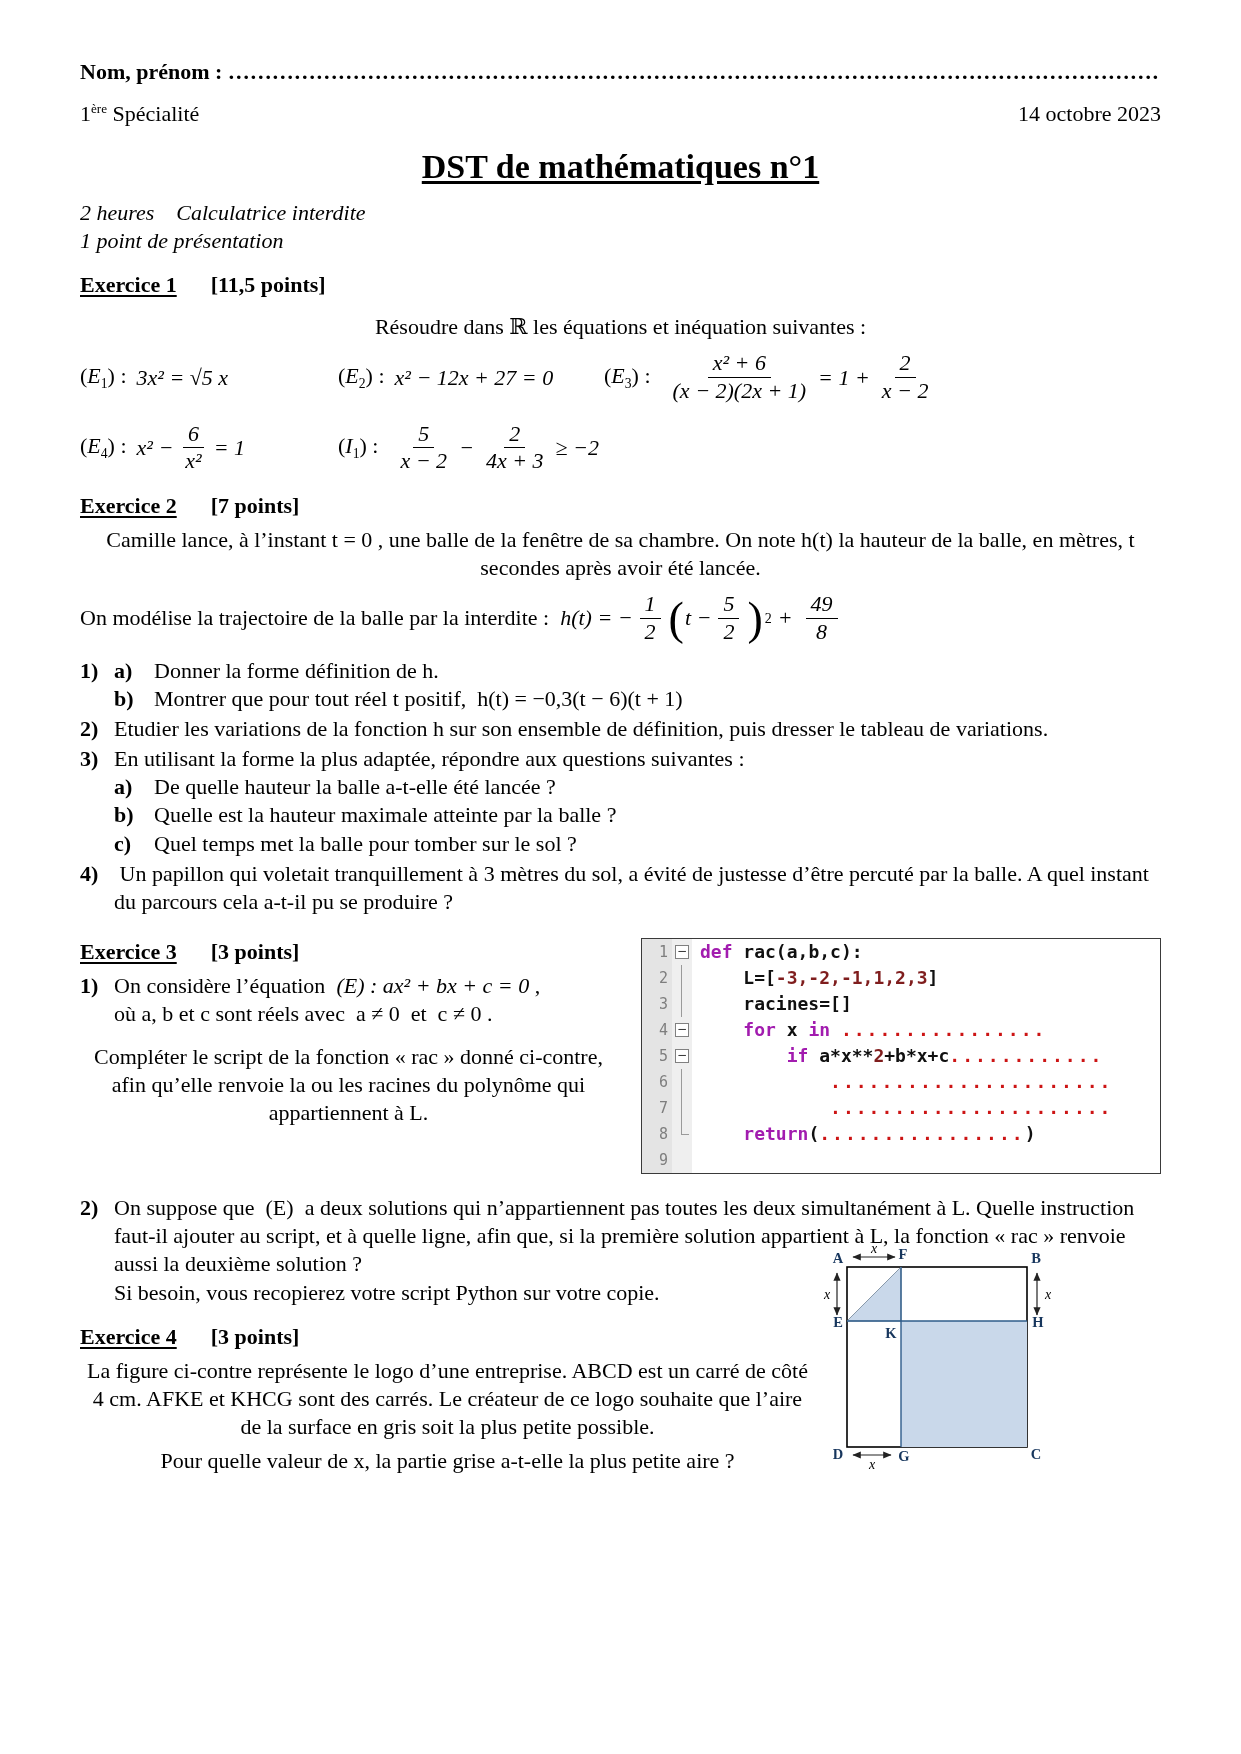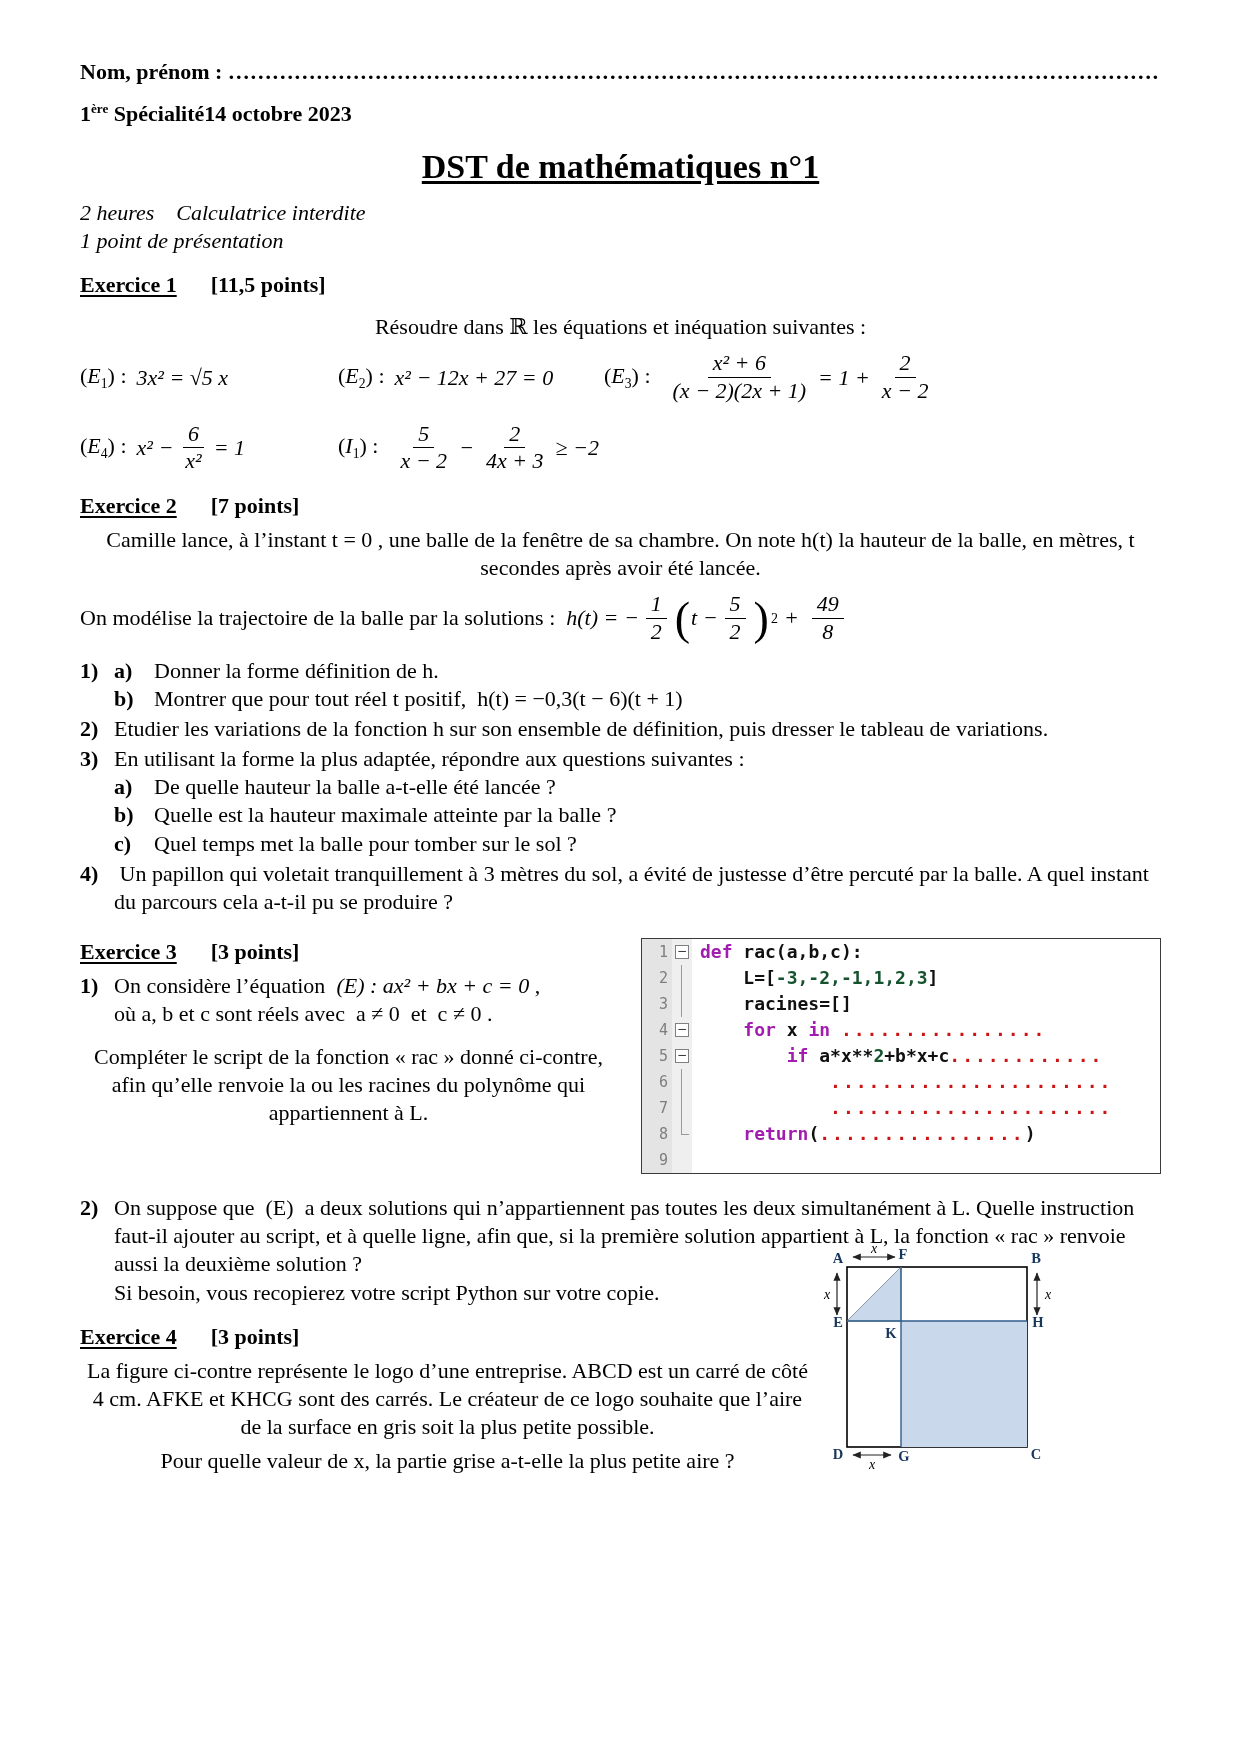--- a/index.html
+++ b/index.html
@@ -3,21 +3,21 @@
 <meta charset="utf-8">
 <style>
   html,body{margin:0;padding:0;background:#ffffff;}
   .page{
     width:1241px;height:1754px;box-sizing:border-box;overflow:hidden;
     padding:58px 80px 0 80px;position:relative;
     font-family:"Liberation Serif","DejaVu Serif",serif;
     font-size:22px;color:#000;line-height:1.28;background:#fff;
   }
   .name-line{font-weight:bold;margin-bottom:14px;white-space:nowrap;overflow:hidden;}
-  .hdr2{display:flex;font-weight:bold;margin-bottom:17px;}
+  .hdr2{display:flex;justify-content:space-between;font-weight:normal;margin-bottom:17px;}
   sup{font-size:60%;}
   sub{font-size:62%;}
   .title{text-align:center;font-weight:bold;font-size:34px;text-decoration:underline;text-underline-offset:3px;margin:6px 0 10px;}
   .sub{text-align:left;font-style:italic;white-space:pre-wrap;}
   .ex-heading{margin:16px 0 6px;}
   .ex-title{font-weight:bold;text-decoration:underline;text-underline-offset:3px;}
   .ex-points{font-weight:bold;margin-left:34px;}
   .intro{margin:14px 0 8px;}
   p{margin:6px 0;text-align:center;}
   .bb{font-family:"DejaVu Serif","DejaVu Sans",serif;}
@@ -45,21 +45,21 @@
   .codebox{float:right;width:518px;margin:0 0 10px 24px;border:1px solid #3a3a3a;background:#fff;}
   .crow{display:flex;height:26px;}
   .cnum{width:26px;background:#e4e4e4;color:#7e7e7e;font-family:"DejaVu Sans Mono",monospace;font-size:15px;text-align:right;padding-right:4px;line-height:26px;flex:none;}
   .cfold{width:20px;background:#efefef;position:relative;flex:none;}
   .foldbox{position:absolute;left:3px;top:6px;width:12px;height:12px;border:1px solid #808080;background:#fff;font-size:12px;line-height:11px;text-align:center;color:#333;font-family:"DejaVu Sans",sans-serif;}
   .guide-v::before{content:"";position:absolute;left:9px;top:0;bottom:0;border-left:1px solid #9a9a9a;}
   .guide-end::before{content:"";position:absolute;left:9px;top:0;height:13px;width:7px;border-left:1px solid #9a9a9a;border-bottom:1px solid #9a9a9a;}
   .ccode{flex:1;background:#fff;font-family:"DejaVu Sans Mono",monospace;font-weight:bold;font-size:18px;line-height:26px;white-space:pre;padding-left:8px;overflow:hidden;}
   .tok-kw{color:#a21caf;}
   .tok-pl{color:#101010;}
-  .tok-nu{color:#14532d;}
+  .tok-nu{color:#7f1d1d;}
   .tok-do{color:#cc1414;letter-spacing:2px;}
   .clear{clear:both;}
   
   .ex4{position:relative;margin-top:16px;}
   .ex4-text{width:735px;}
   .figurebox{position:absolute;top:-80px;right:104px;width:240px;}
   .plabel{font-weight:bold;font-size:14.5px;fill:#17365d;font-family:"Liberation Serif",serif;}
   .xlbl{font-style:italic;font-size:14px;fill:#000;font-family:"Liberation Serif",serif;}
 </style>
 </head>
@@ -130,21 +130,21 @@
       <span class="math">≥ −2</span>
     </div>
   </div>
 
   <div class="ex-heading">
     <span class="ex-title">Exercice 2</span><span class="ex-points">[7 points]</span>
   </div>
   <p style="margin-top:0;">Camille lance, à l’instant  t = 0 , une balle de la fenêtre de sa chambre. On note  h(t) la hauteur de la balle, en mètres, t secondes après avoir été lancée.</p>
 
   <div class="model-row">
-    <span style="white-space:pre-wrap;">On modélise la trajectoire de la balle par la solutions :  </span>
+    <span style="white-space:pre-wrap;">On modélise la trajectoire de la balle par la interdite :  </span>
     <span class="math">h(t) = −</span>
     <span class="frac">
         <span class="fnum">1</span>
         <span class="fden">2</span>
       </span>
     <span class="bigp">(</span>
     <span class="math">t −</span>
     <span class="frac">
         <span class="fnum">5</span>
         <span class="fden">2</span>

